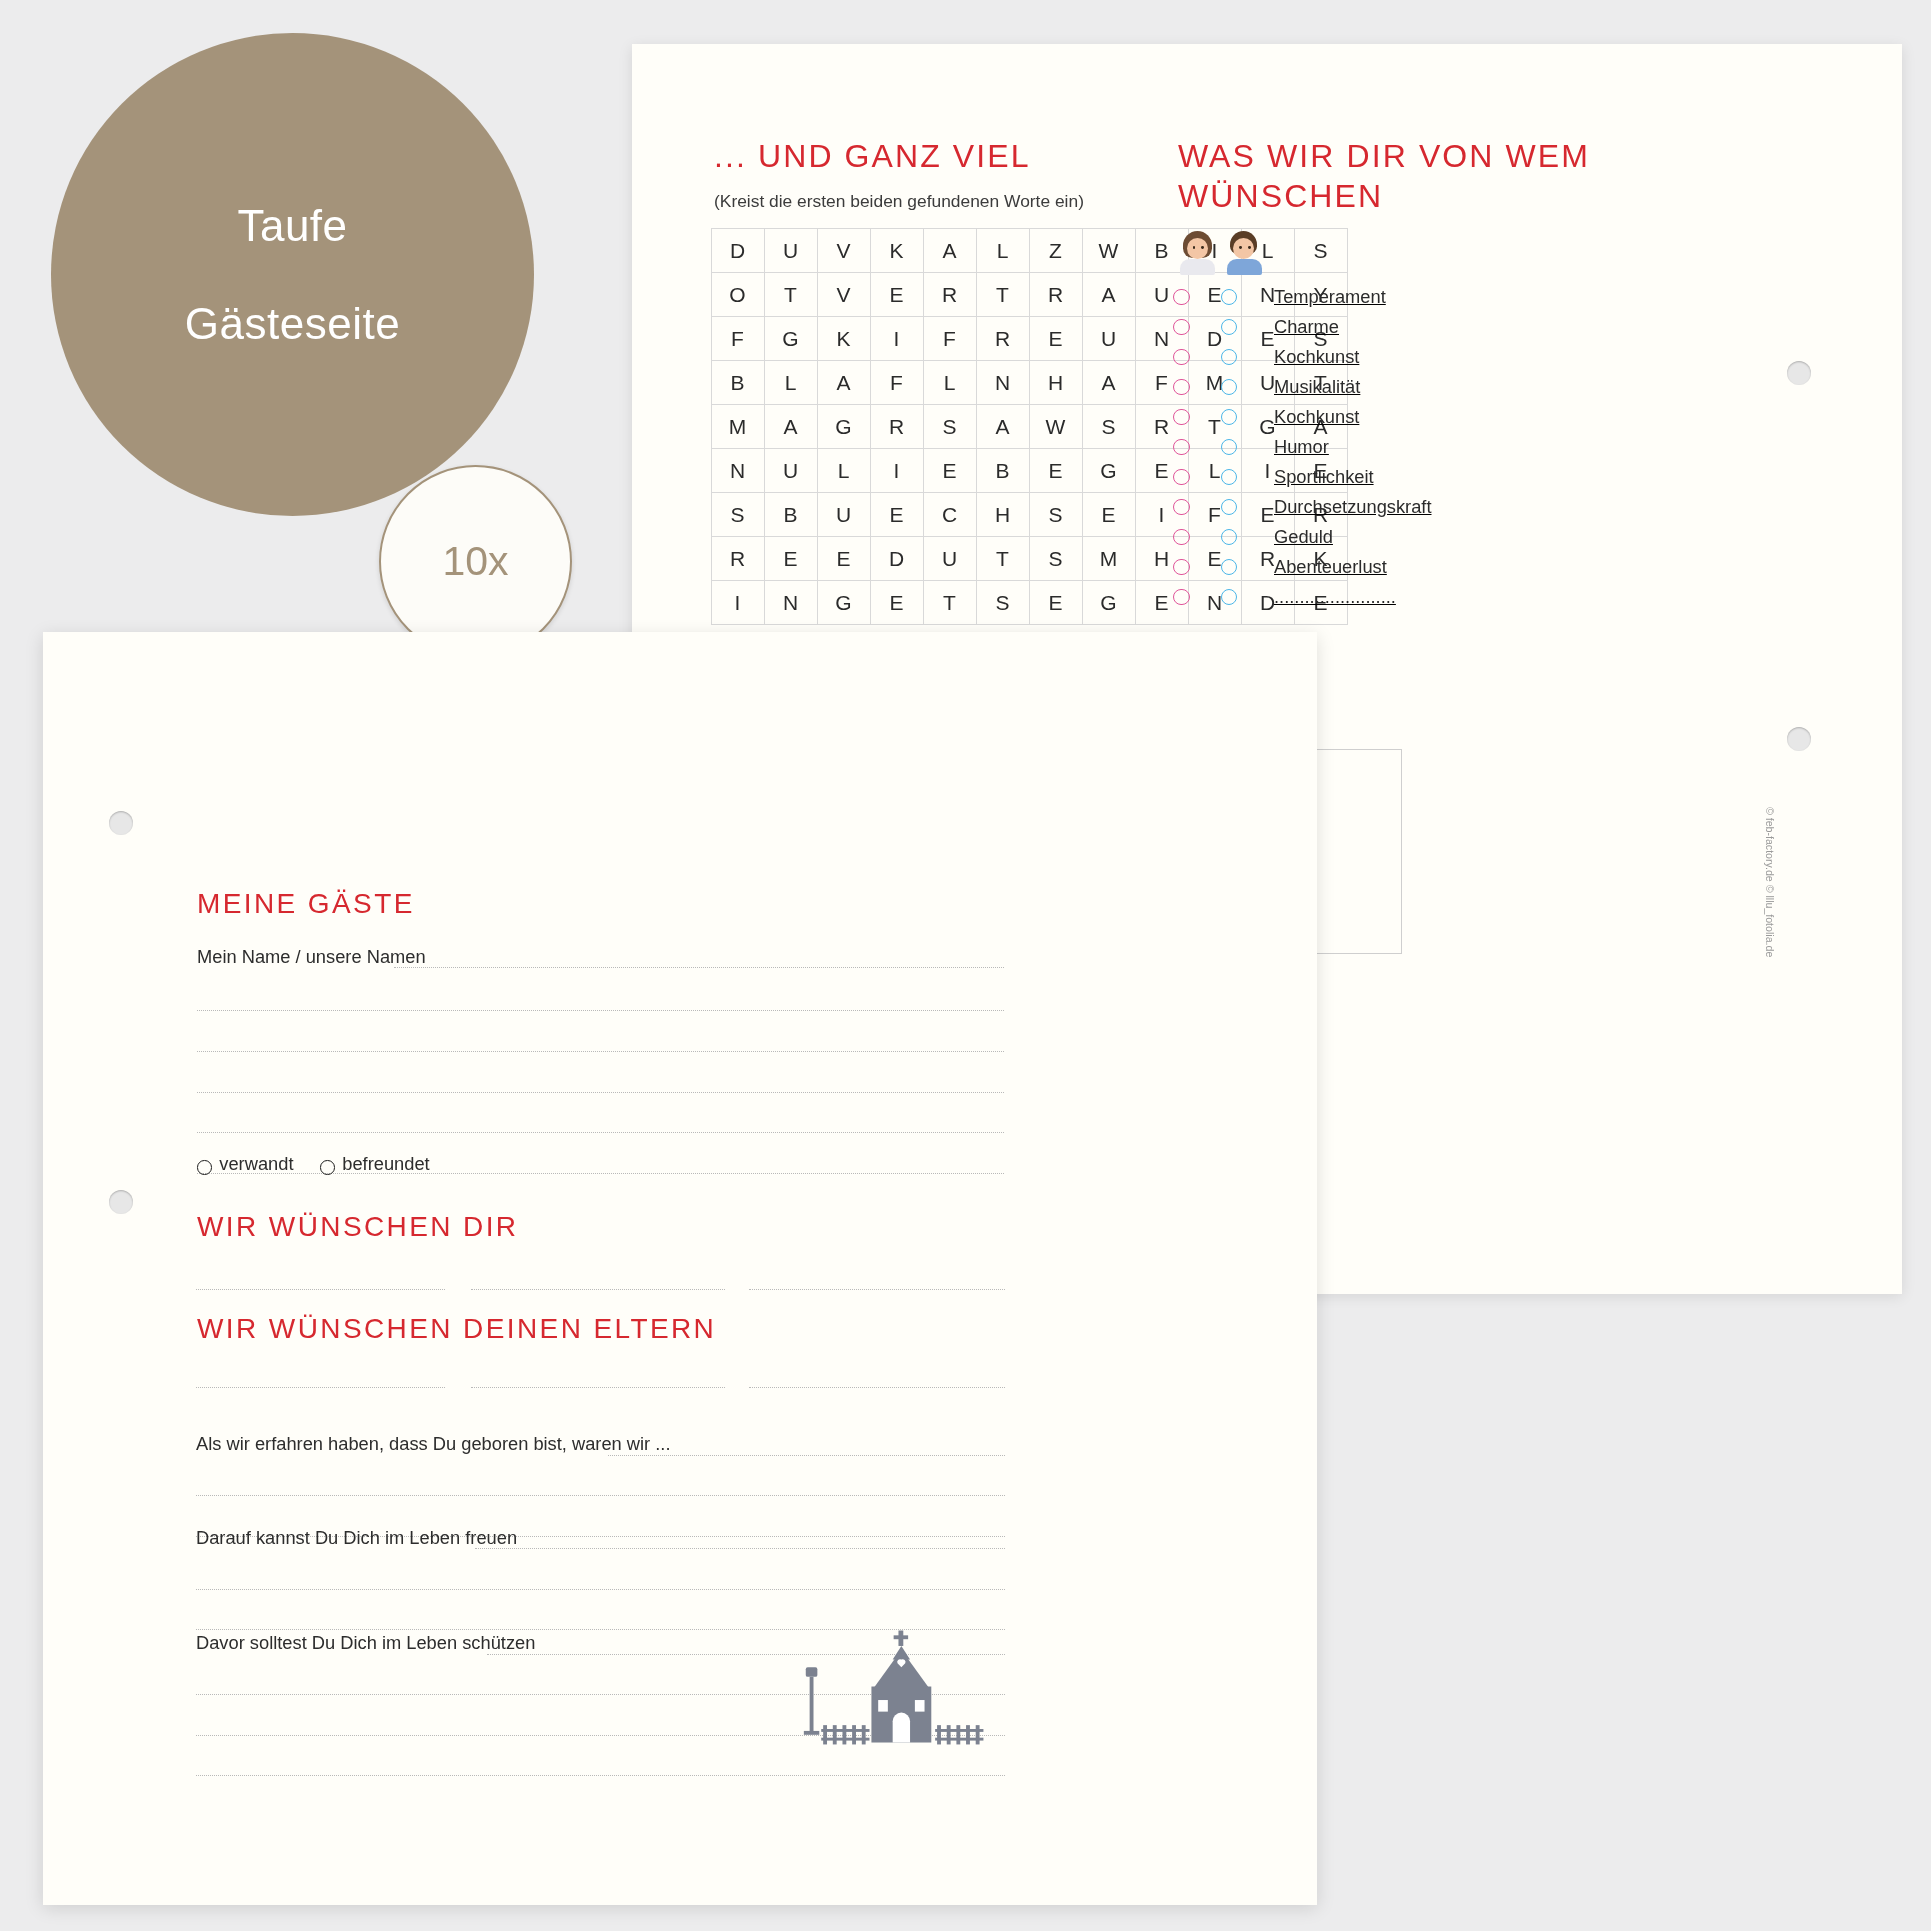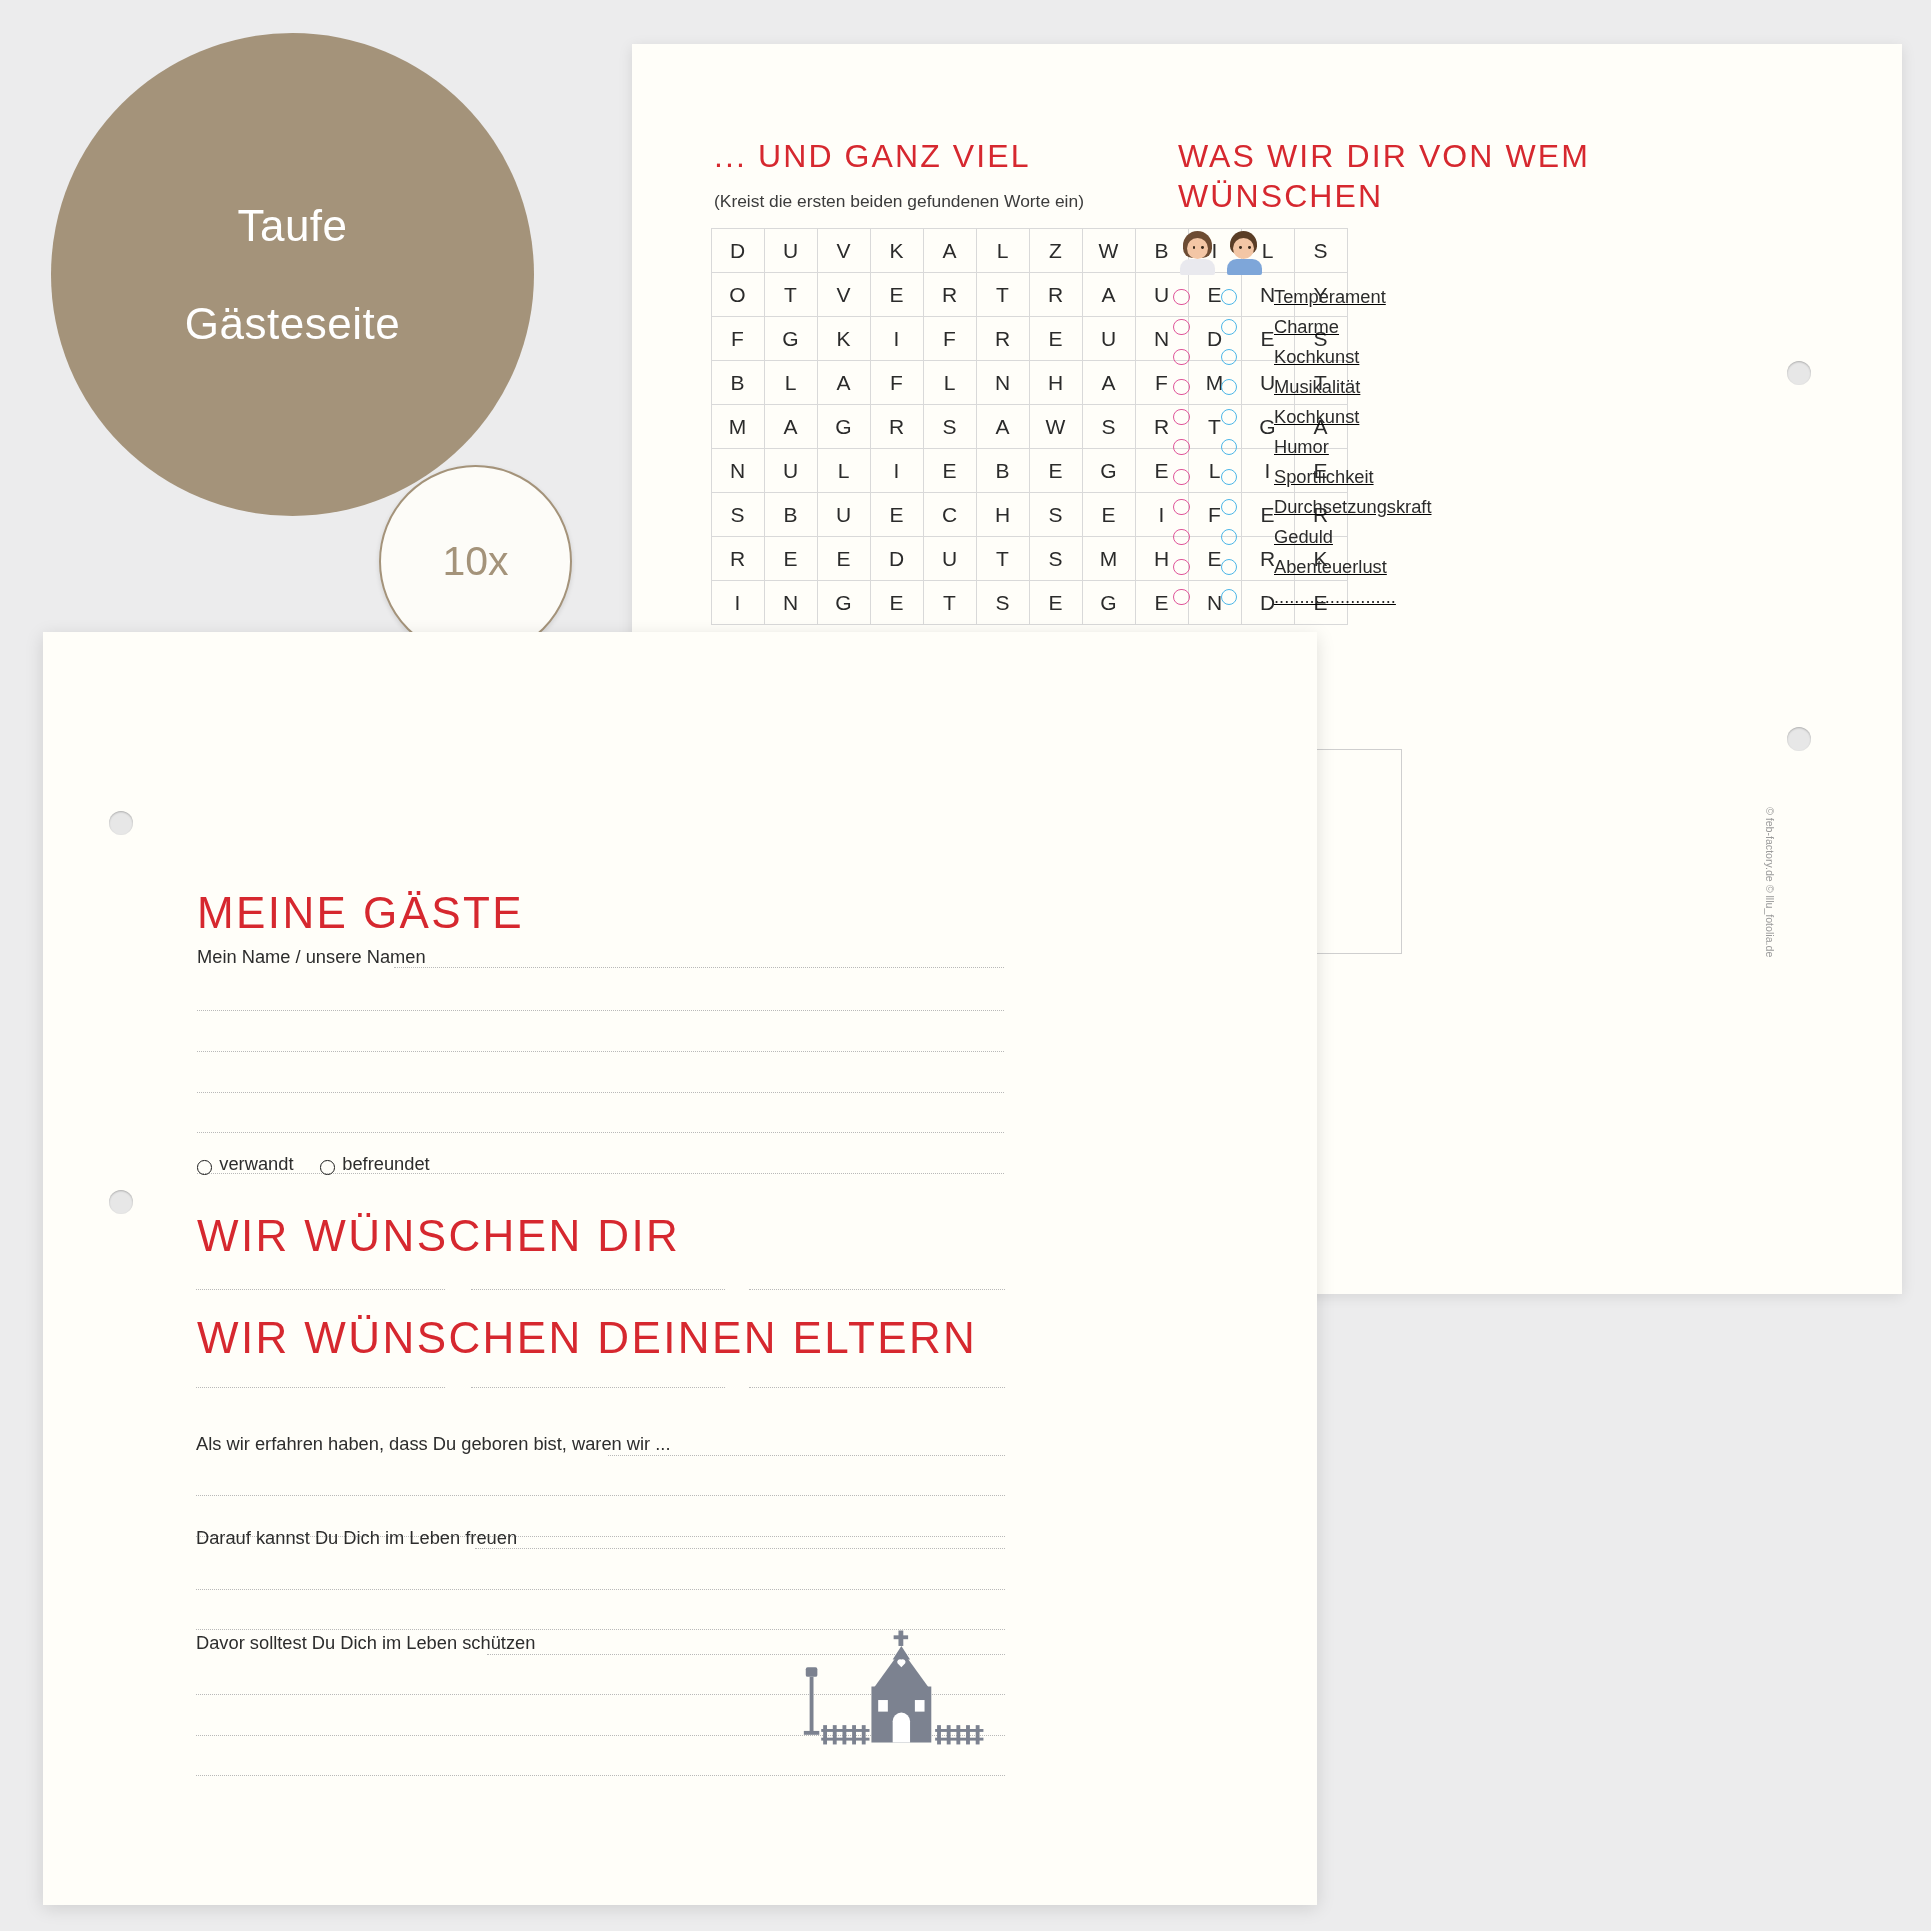--- a/index.html
+++ b/index.html
@@ -199,21 +199,21 @@
     height: 1273px;
     background: #fffef9;
     box-shadow: 0 3.9px 17.4px rgba(0,0,0,0.13);
   }
   #punch-f1 { left: 66px; top: 179px; }
   #punch-f2 { left: 66px; top: 558px; }
 
   .f-hdr {
     position: absolute;
     color: #d6282f;
-    font-size: 44px;
+    font-size: 28px;
     letter-spacing: 2.4px;
   }
   #h-gaeste { left: 154px; top: 256px; }
   #h-wuensche-dir { left: 154px; top: 579px; }
   #h-wuensche-eltern { left: 154px; top: 681px; }
 
   .f-label {
     position: absolute;
     font-size: 18.3px;
     color: #2d2d2d;

